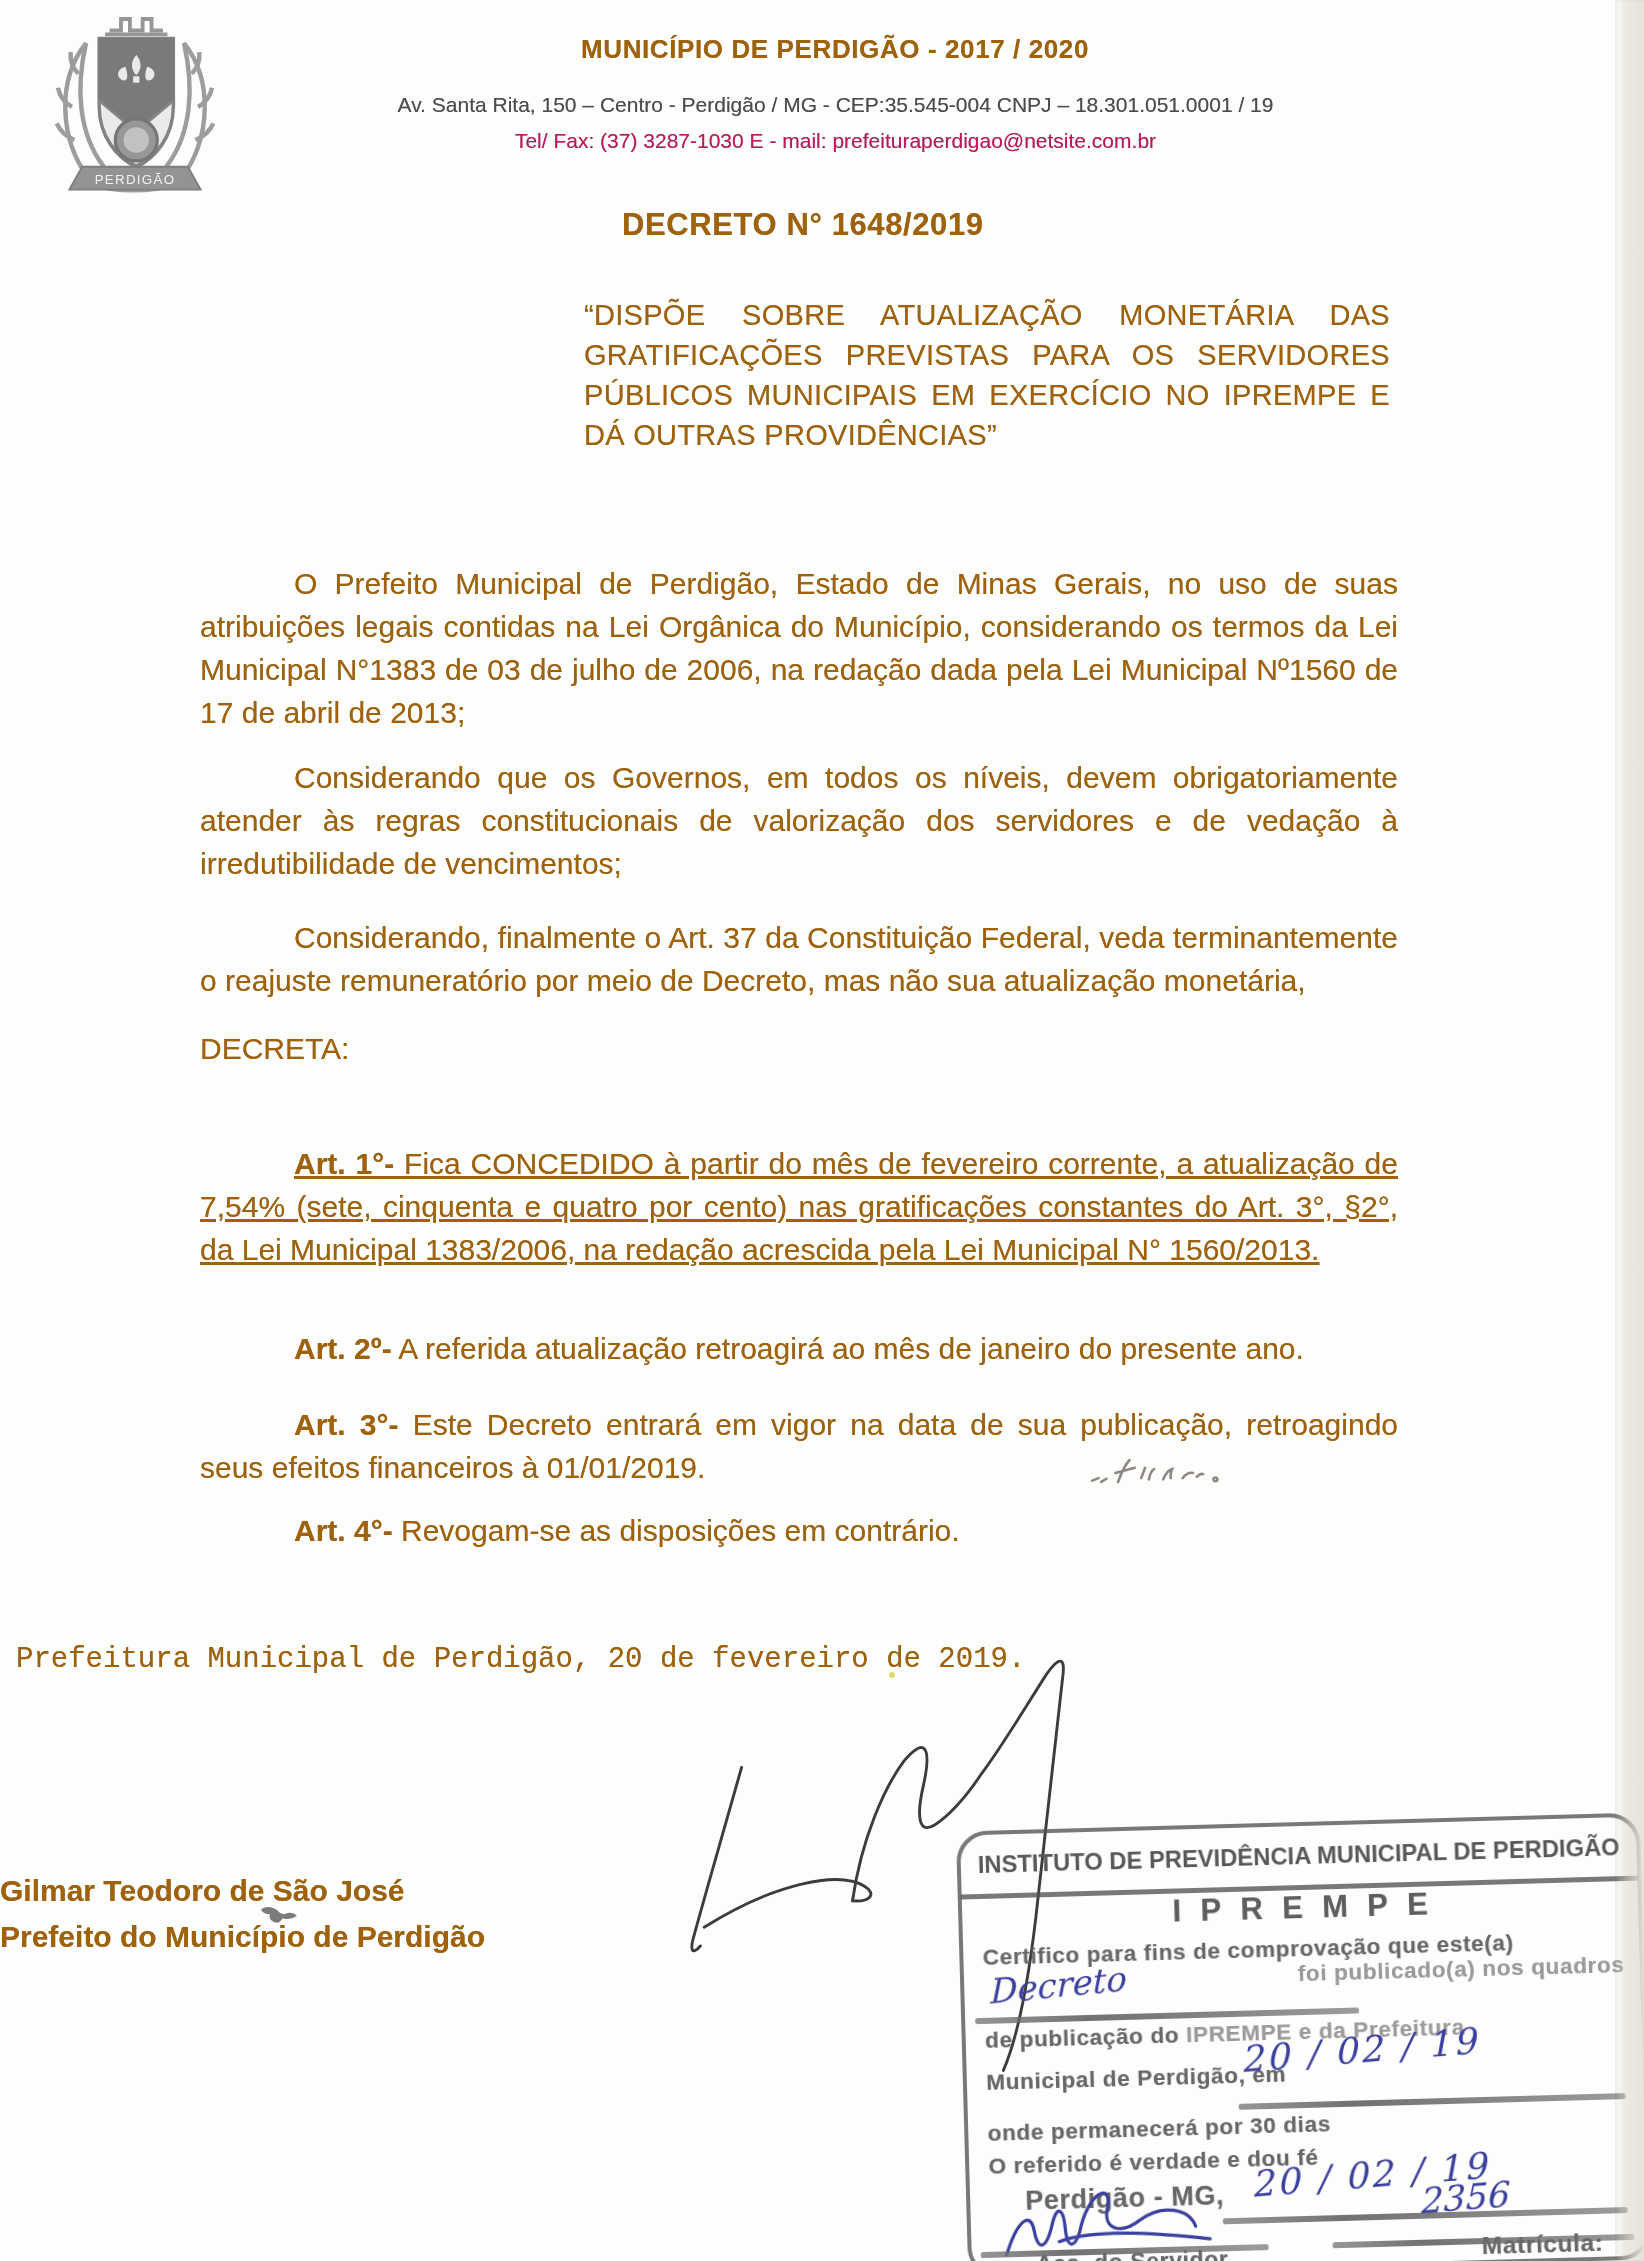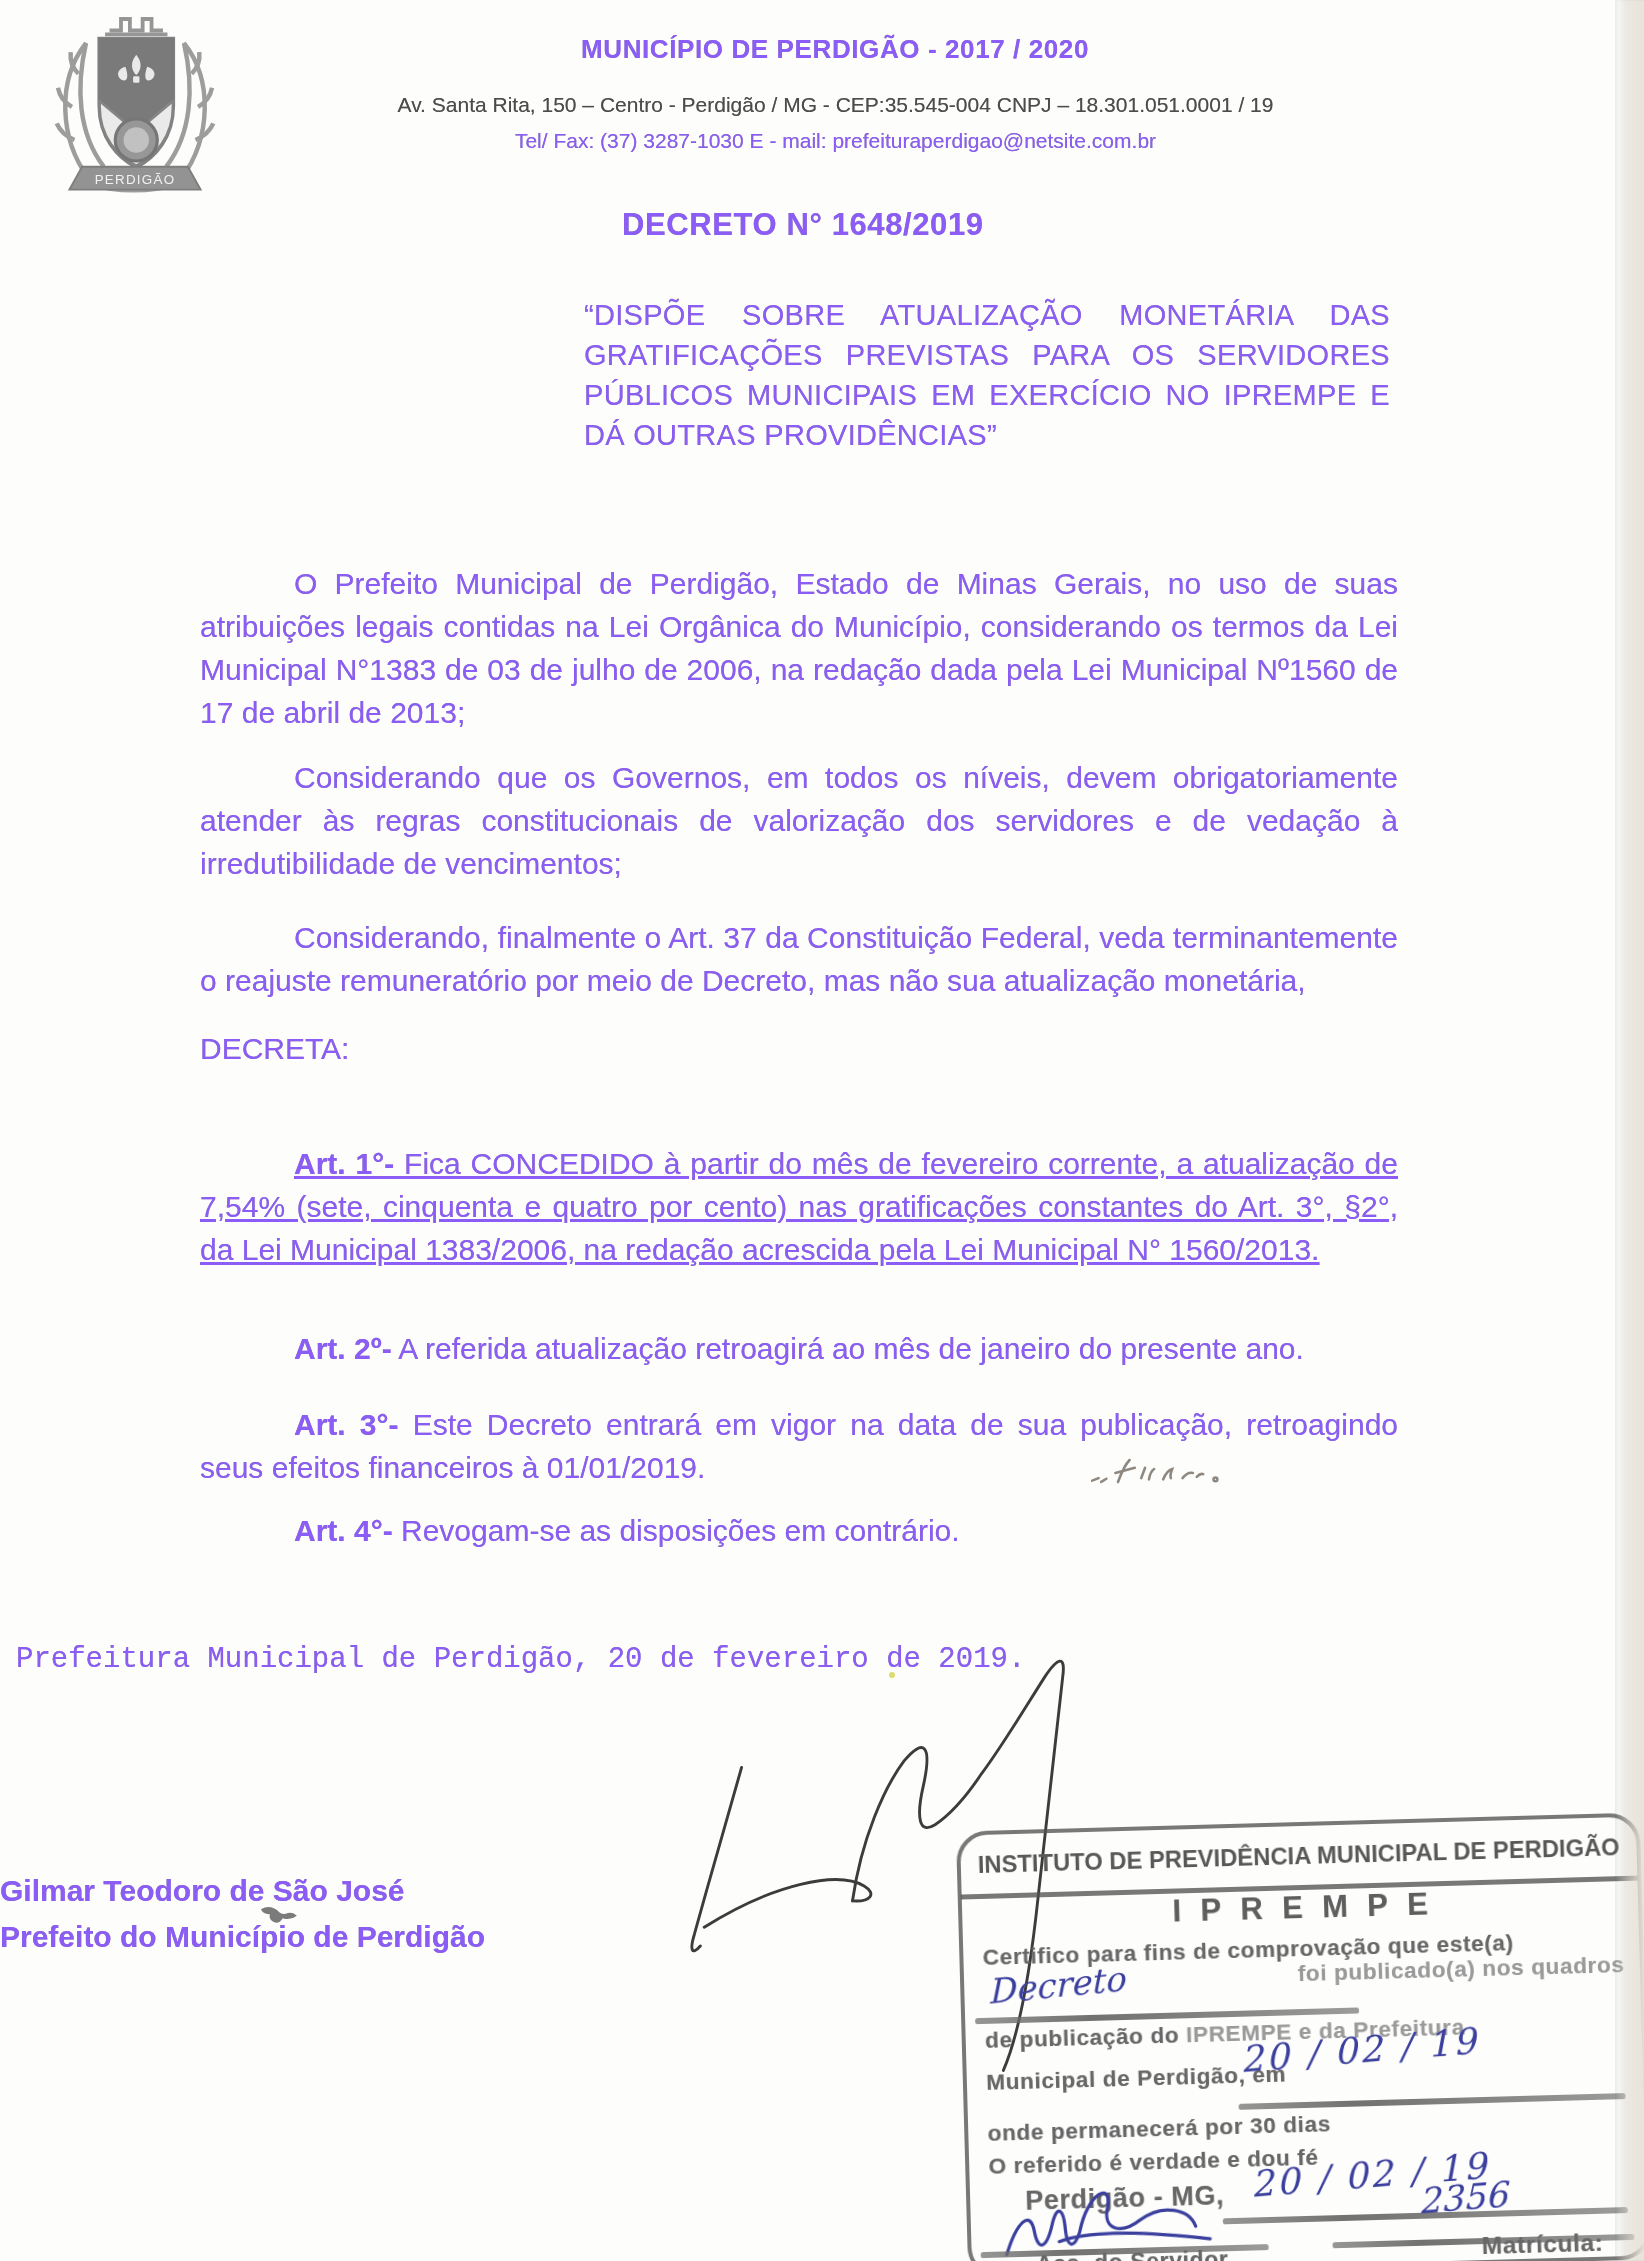--- a/index.html
+++ b/index.html
@@ -12,28 +12,28 @@
   .page{
     position:relative;width:1645px;height:2261px;
     background:#fdfdfc;
   }
   
   .scan-edge{
     position:absolute;top:0;right:0;width:30px;height:2261px;
     background:linear-gradient(90deg, rgba(214,209,196,0) 0%, rgba(214,209,196,0.45) 35%, #e7e3d8 100%);
     box-shadow:inset 1.9px 0 2.6px rgba(90,85,70,0.10);
   }
-  .typed{color:#8b5cf6;text-shadow:0 0 0.6px rgba(70,70,70,0.55);}
+  .typed{color:#a16207;text-shadow:0 0 0.6px rgba(70,70,70,0.55);}
   .abs{position:absolute;}
 
   
   .crest{position:absolute;left:46px;top:5.2px;width:178px;height:191px;opacity:.92;}
   .hdr-muni{left:219px;top:34px;width:1232px;text-align:center;font-size:26px;font-weight:bold;letter-spacing:0.6px;}
   .hdr-addr{left:155px;top:93px;width:1361px;text-align:center;font-size:21px;color:#4c4c4c;}
-  .hdr-tel{left:155px;top:129px;width:1361px;text-align:center;font-size:21px;color:#8b5cf6;}
+  .hdr-tel{left:155px;top:129px;width:1361px;text-align:center;font-size:21px;color:#be185d;}
 
   .doc-title{left:19.3px;top:207px;width:1567px;text-align:center;font-size:31px;font-weight:bold;letter-spacing:0.6px;}
 
   .epigraph{
     left:584px;top:295px;width:806px;
     font-size:29px;line-height:40px;text-align:justify;letter-spacing:0.3px;
   }
 
   .body-par{
     left:200px;width:1198px;

